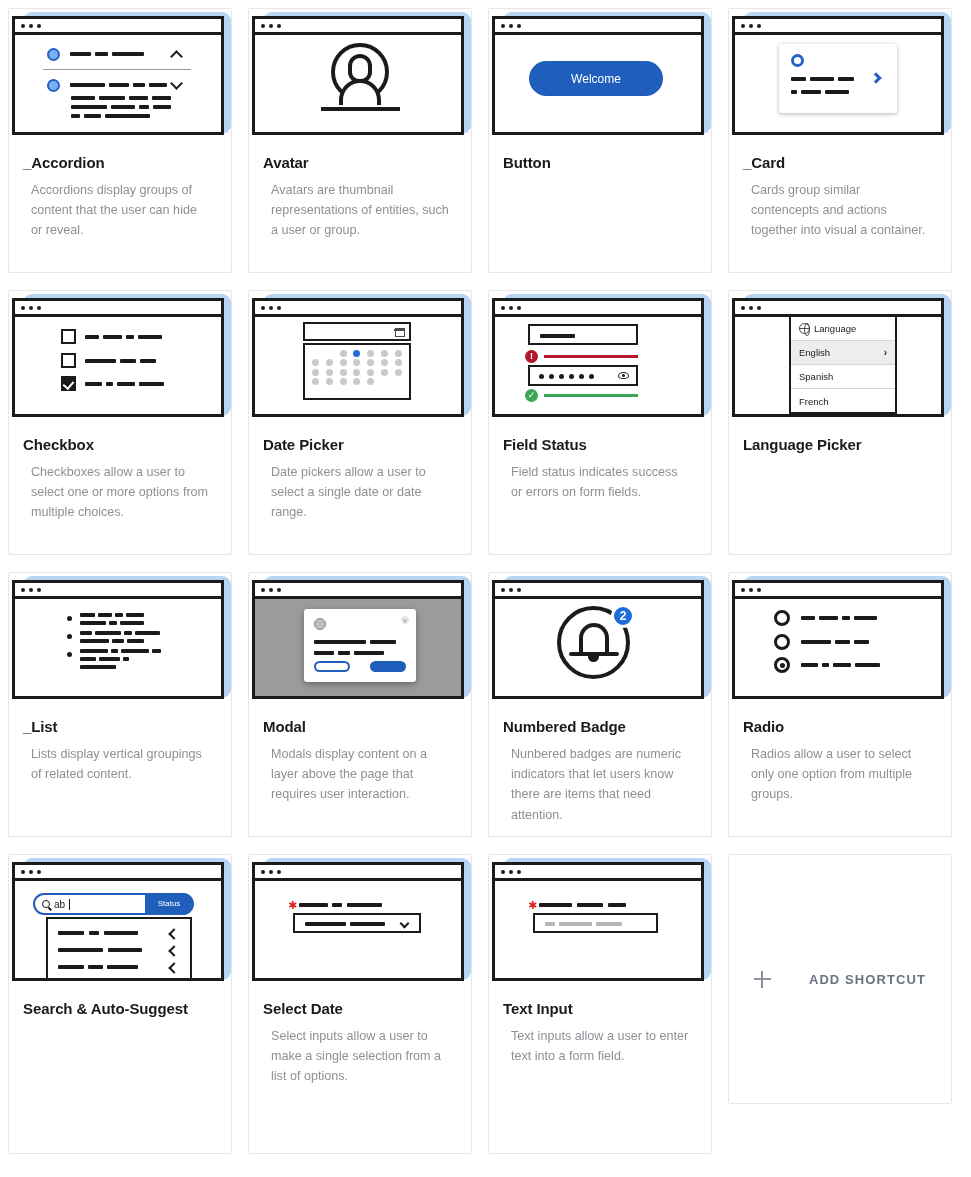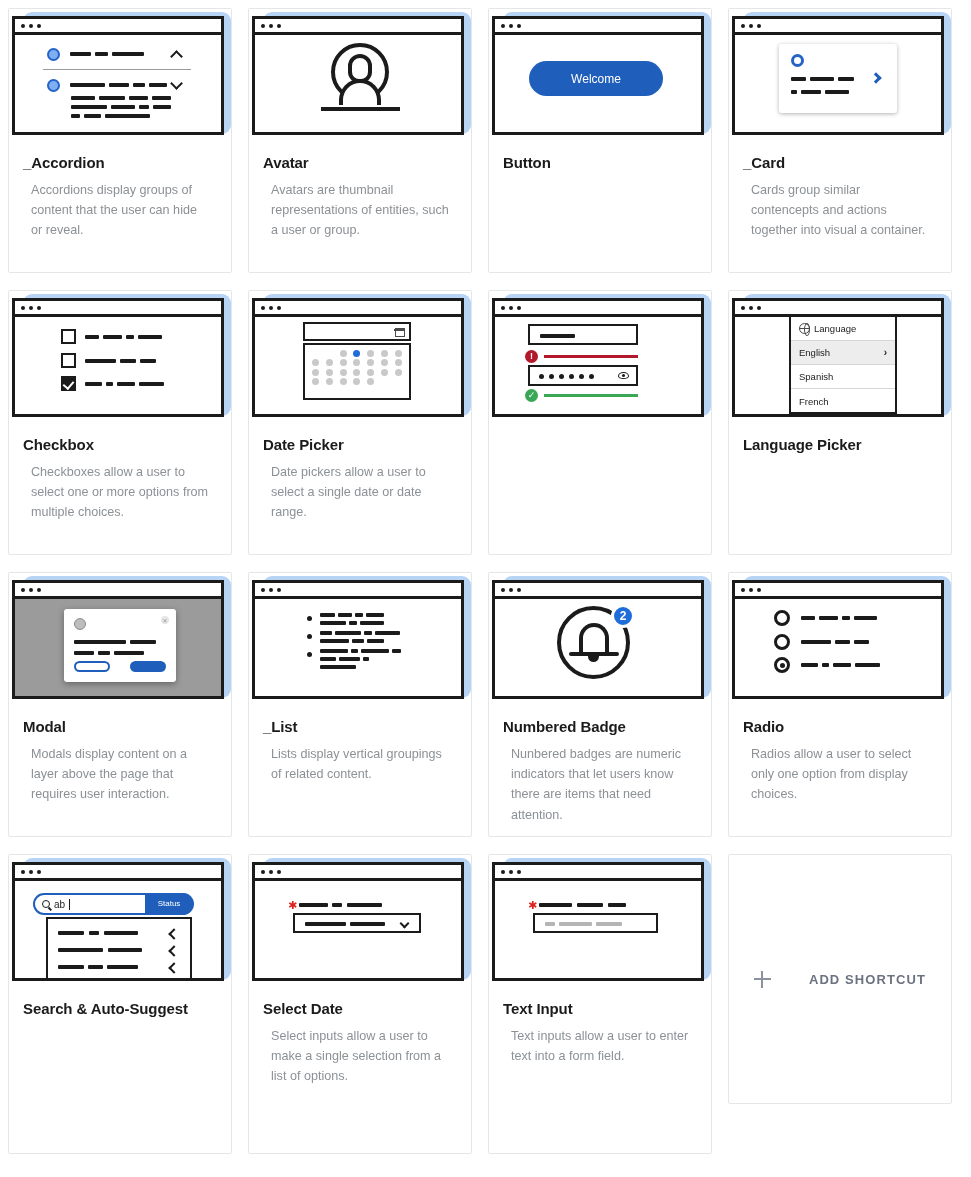--- a/index.html
+++ b/index.html
@@ -534,20 +534,24 @@
             <div class="pw-dot" style="left:39px;top:7px"></div>
             <div class="pw-dot" style="left:49px;top:7px"></div>
             <div class="pw-dot" style="left:59px;top:7px"></div>
             <div class="eye" style="right:7px;top:5px"></div>
           </div>
           <div class="fs-badge" style="left:30px;top:72px;background:#3aa757">✓</div>
           <div class="fs-line" style="left:49px;top:77px;width:94px;background:#3aa757"></div>
         </div>
       </div>
     </div>
+    <div class="card-text">
+      <div class="card-title">Field Status</div>
+      <div class="card-desc">Field status indicates success or errors on form fields.</div>
+    </div>
   </div>
 
   <div class="card r2">
     <div class="thumb-wrap">
       <div class="thumb-shadow"></div>
       <div class="browser">
         <div class="browser-bar">
           <span class="dot"></span>
           <span class="dot"></span>
           <span class="dot"></span>
@@ -567,51 +571,20 @@
             </div>
             <div class="lp-row" style="border-bottom:none">
               <span>French</span>
             </div>
           </div>
         </div>
       </div>
     </div>
     <div class="card-text">
       <div class="card-title">Language Picker</div>
-    </div>
-  </div>
-
-  <div class="card r3">
-    <div class="thumb-wrap">
-      <div class="thumb-shadow"></div>
-      <div class="browser">
-        <div class="browser-bar">
-          <span class="dot"></span>
-          <span class="dot"></span>
-          <span class="dot"></span>
-        </div>
-        <div class="browser-body">
-          <div class="modal-scrim"></div>
-          <div class="modal-box">
-            <div class="m-circ"></div>
-            <div class="m-close">✕</div>
-            <div class="bar" style="left:10px;top:31px;width:52px"></div>
-            <div class="bar" style="left:66px;top:31px;width:26px"></div>
-            <div class="bar" style="left:10px;top:42px;width:20px"></div>
-            <div class="bar" style="left:34px;top:42px;width:12px"></div>
-            <div class="bar" style="left:50px;top:42px;width:30px"></div>
-            <div class="m-btn-out"></div>
-            <div class="m-btn-fill"></div>
-          </div>
-        </div>
-      </div>
-    </div>
-    <div class="card-text">
-      <div class="card-title">Modal</div>
-      <div class="card-desc">Modals display content on a layer above the page that requires user interaction.</div>
     </div>
   </div>
 
   <div class="card r3">
     <div class="thumb-wrap">
       <div class="thumb-shadow"></div>
       <div class="browser">
         <div class="browser-bar">
           <span class="dot"></span>
           <span class="dot"></span>
@@ -655,20 +628,51 @@
   <div class="card r3">
     <div class="thumb-wrap">
       <div class="thumb-shadow"></div>
       <div class="browser">
         <div class="browser-bar">
           <span class="dot"></span>
           <span class="dot"></span>
           <span class="dot"></span>
         </div>
         <div class="browser-body">
+          <div class="modal-scrim"></div>
+          <div class="modal-box">
+            <div class="m-circ"></div>
+            <div class="m-close">✕</div>
+            <div class="bar" style="left:10px;top:31px;width:52px"></div>
+            <div class="bar" style="left:66px;top:31px;width:26px"></div>
+            <div class="bar" style="left:10px;top:42px;width:20px"></div>
+            <div class="bar" style="left:34px;top:42px;width:12px"></div>
+            <div class="bar" style="left:50px;top:42px;width:30px"></div>
+            <div class="m-btn-out"></div>
+            <div class="m-btn-fill"></div>
+          </div>
+        </div>
+      </div>
+    </div>
+    <div class="card-text">
+      <div class="card-title">Modal</div>
+      <div class="card-desc">Modals display content on a layer above the page that requires user interaction.</div>
+    </div>
+  </div>
+
+  <div class="card r3">
+    <div class="thumb-wrap">
+      <div class="thumb-shadow"></div>
+      <div class="browser">
+        <div class="browser-bar">
+          <span class="dot"></span>
+          <span class="dot"></span>
+          <span class="dot"></span>
+        </div>
+        <div class="browser-body">
           <div class="nb-ring"></div>
           <div class="bell-body"></div>
           <div class="bell-base"></div>
           <div class="bell-clap"></div>
           <div class="nb-badge">2</div>
         </div>
       </div>
     </div>
     <div class="card-text">
       <div class="card-title">Numbered Badge</div>
@@ -698,21 +702,21 @@
           <div class="radio on" style="left:39px;top:58px"></div>
           <div class="bar" style="left:66px;top:64px;width:17px"></div>
           <div class="bar" style="left:87px;top:64px;width:7px"></div>
           <div class="bar" style="left:98px;top:64px;width:18px"></div>
           <div class="bar" style="left:120px;top:64px;width:25px"></div>
         </div>
       </div>
     </div>
     <div class="card-text">
       <div class="card-title">Radio</div>
-      <div class="card-desc">Radios allow a user to select only one option from display choices.</div>
+      <div class="card-desc">Radios allow a user to select only one option from multiple groups.</div>
     </div>
   </div>
 
   <div class="card r4">
     <div class="thumb-wrap">
       <div class="thumb-shadow"></div>
       <div class="browser">
         <div class="browser-bar">
           <span class="dot"></span>
           <span class="dot"></span>

